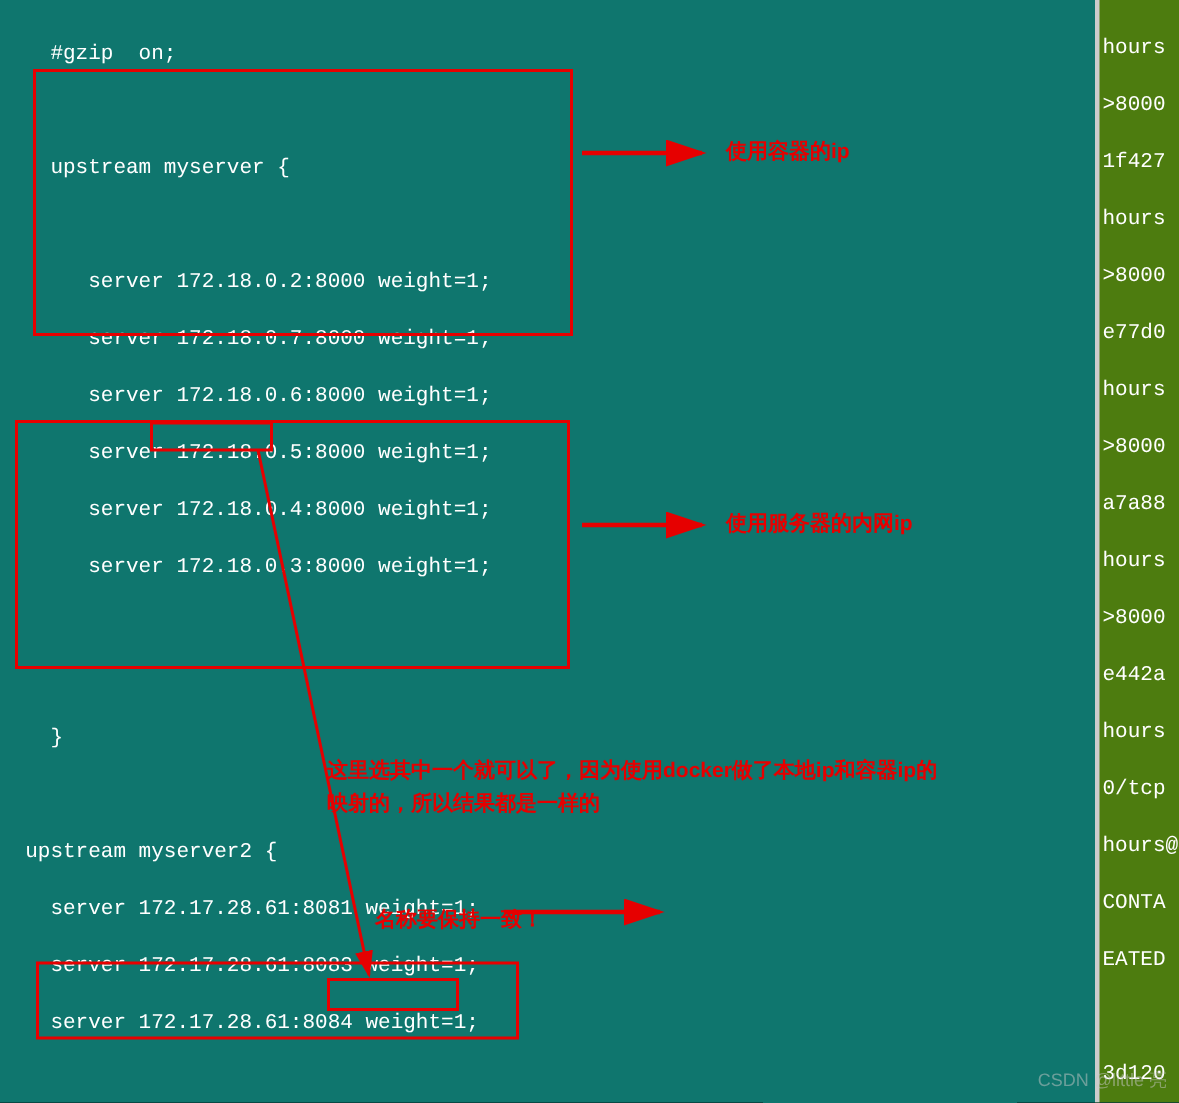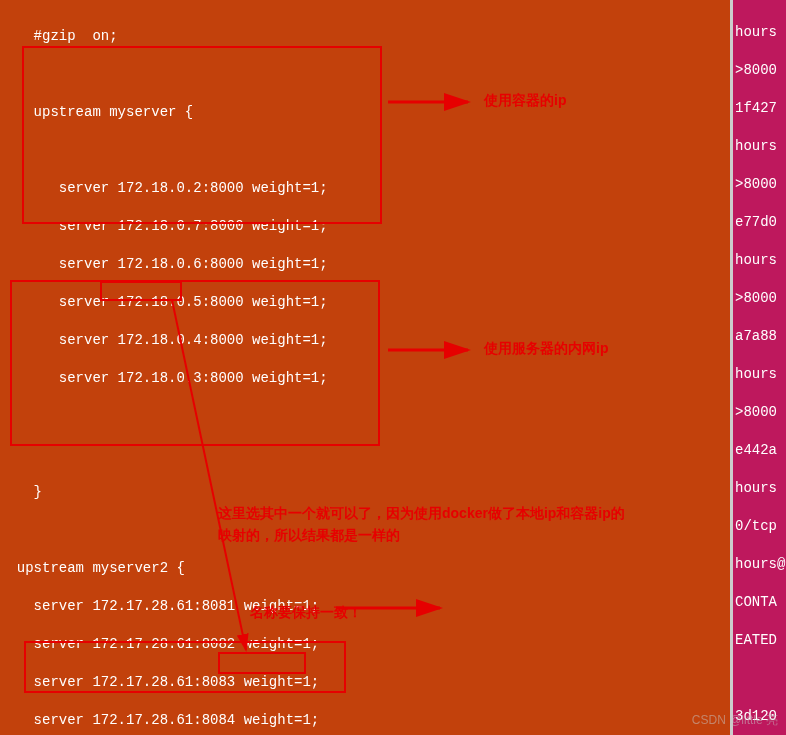--- a/index.html
+++ b/index.html
@@ -12,32 +12,32 @@
   color: #fff;
   overflow: hidden;
   position: relative;
 }
 .main-panel {
   position: absolute;
   left: 0;
   top: 0;
   width: 730px;
   height: 735px;
-  background: #c2410c;
+  background: #0f766e;
   padding: 8px 0 0 0;
   line-height: 19px;
   white-space: pre;
 }
 .right-panel {
   position: absolute;
   right: 0;
   top: 0;
   width: 56px;
   height: 735px;
-  background: #be185d;
+  background: #4d7c0f;
   border-left: 3px solid #ccc;
   padding: 4px 2px;
   line-height: 19px;
   white-space: pre;
   overflow: hidden;
   color: #fff;
 }
 .line { display: block; min-height: 19px; }
 .red-box {
   position: absolute;
@@ -79,21 +79,20 @@
 <span class="line">       server 172.18.0.6:8000 weight=1;</span>
 <span class="line">       server 172.18.0.5:8000 weight=1;</span>
 <span class="line">       server 172.18.0.4:8000 weight=1;</span>
 <span class="line">       server 172.18.0.3:8000 weight=1;</span>
 <span class="line"></span>
 <span class="line"></span>
 <span class="line">    }</span>
 <span class="line"></span>
 <span class="line">  upstream myserver2 {</span>
 <span class="line">    server 172.17.28.61:8081 weight=1;</span>
-<span class="line">    server 172.17.28.61:8082 weight=1;</span>
 <span class="line">    server 172.17.28.61:8083 weight=1;</span>
 <span class="line">    server 172.17.28.61:8084 weight=1;</span>
 
 
 
 
 
 
 
 

